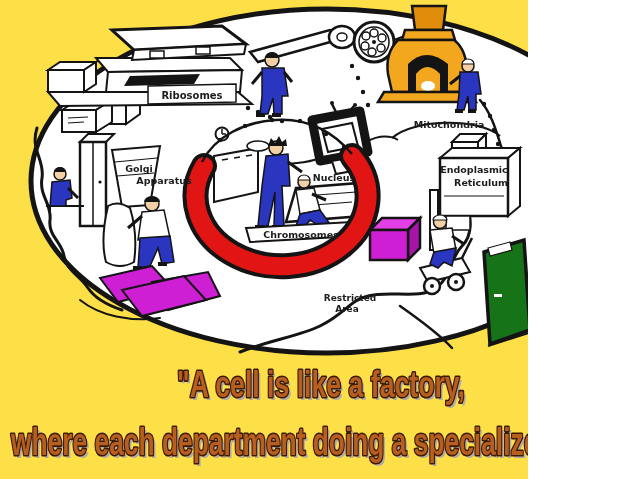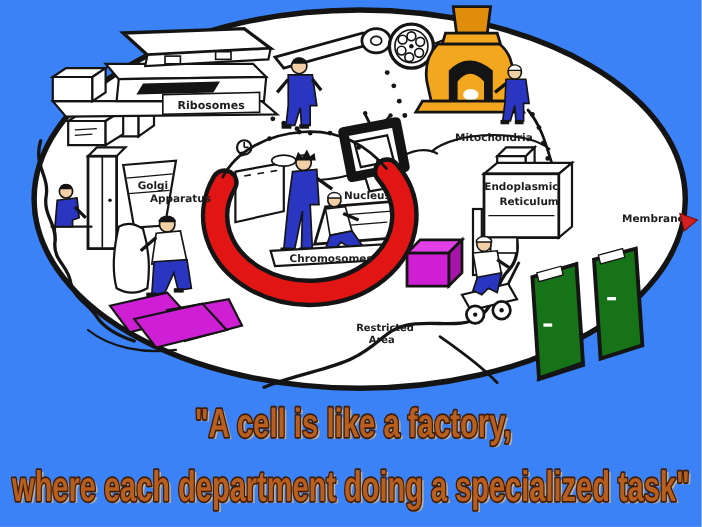--- a/index.html
+++ b/index.html
@@ -1,16 +1,16 @@
 <!DOCTYPE html>
 <html><head>
 <meta charset="utf-8">
 <style>
   html,body{margin:0;padding:0;background:#ffffff;}
-  .stage{position:relative;width:638px;height:479px;background:#3b82f6;overflow:hidden;
+  .stage{position:relative;width:528px;height:479px;background:#fde047;overflow:hidden;
          font-family:"DejaVu Sans",sans-serif;}
   svg{position:absolute;left:0;top:0;display:block;}
   .paper{fill:#ffffff;stroke:#141414;}
   .ink{fill:none;stroke:#141414;}
   .dot{fill:#141414;stroke:none;}
   .flesh{fill:#f3cfa6;stroke:#141414;}
   .blue{fill:#2a35c0;stroke:#141414;}
   .white-cloth{fill:#ffffff;stroke:#141414;}
   .orange{fill:#f2a71f;stroke:#141414;}
   .orange-dark{fill:#e08d0c;stroke:#141414;}

